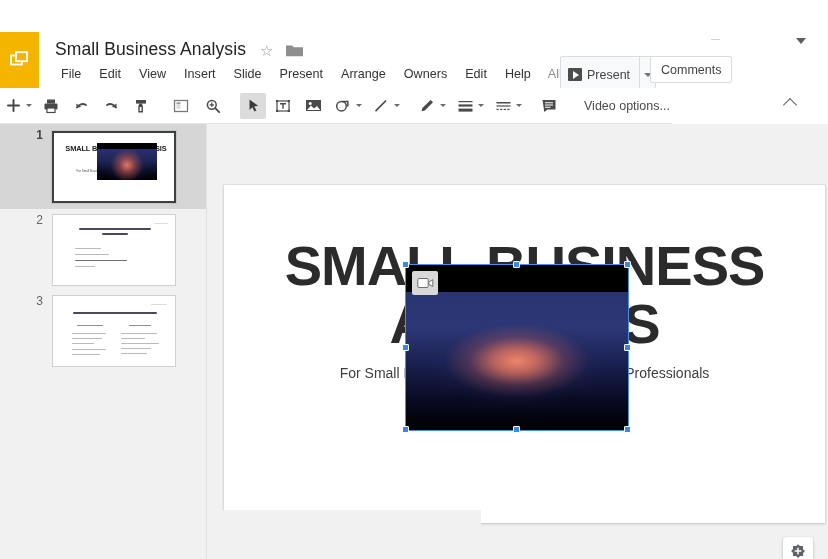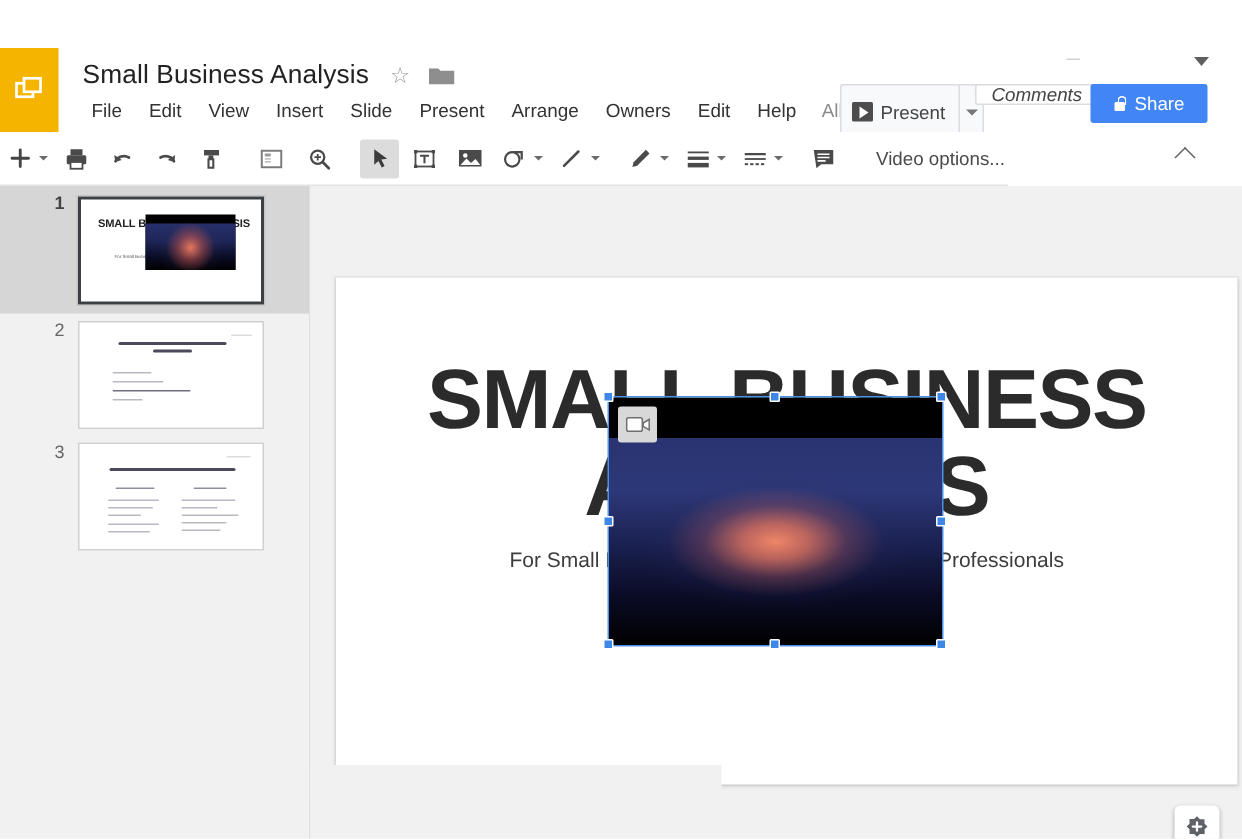--- a/index.html
+++ b/index.html
@@ -91,24 +91,24 @@
     display: inline-flex; align-items: center; justify-content: center;
     border-radius: 1px;
   }
   .play-glyph::after {
     content: ''; width: 0; height: 0;
     border-top: 4px solid transparent; border-bottom: 4px solid transparent;
     border-left: 6px solid #fff; margin-left: 1px;
   }
 
   .comments-btn {
-    position: absolute; left: 650px; top: 24px; height: 14px;
+    position: absolute; left: 650px; top: 24px; height: 27px;
     display: flex; align-items: center; padding: 0 10px;
     border: 1px solid #dadce0; border-radius: 2px; background: #fff;
-    font-size: 12.5px; color: #444; cursor: pointer; font-style: italic;
+    font-size: 12.5px; color: #444; cursor: pointer;
   }
   .share-btn {
     position: absolute; left: 727px; top: 24px; height: 26px; width: 78px;
     display: flex; align-items: center; justify-content: center; gap: 5px;
     background: #4285F4; border-radius: 2px;
     font-size: 12.5px; color: #fff; cursor: pointer;
     font-weight: 500;
   }
   .lock-glyph { width: 9px; height: 11px; position: relative; }
   .lock-glyph::before {
@@ -339,24 +339,20 @@
       </div>
       <div class="present-arrow">
         <span class="tri-down"></span>
       </div>
     </div>
 
     <div class="comments-btn">
       <span>Comments</span>
     </div>
 
-    <div class="share-btn">
-      <span class="lock-glyph"></span>
-      <span>Share</span>
-    </div>
   </div>
 
   <div class="toolbar">
     <div style="width:56px"></div>
 
     <div class="tb-item">
       <svg width="15" height="15" viewBox="0 0 15 15">
           <path d="M7.5 2v11M2 7.5h11" stroke="#444" stroke-width="1.9" stroke-linecap="round"></path>
         </svg>
     </div>

